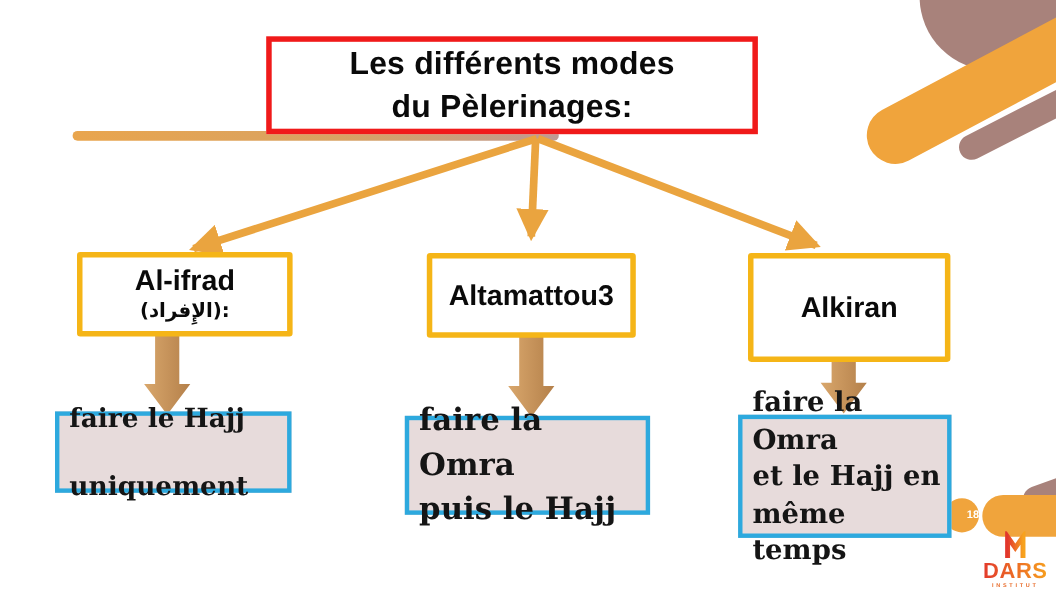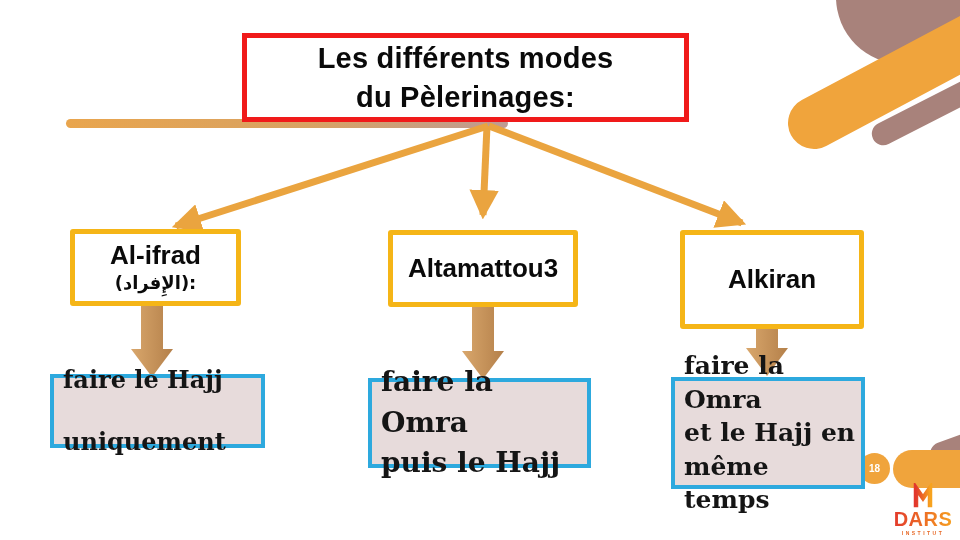--- a/index.html
+++ b/index.html
@@ -39,40 +39,40 @@
   
   .mode-box{
     position:absolute;z-index:2;background:#fff;box-sizing:border-box;
     border:5px solid var(--mode-border,#F5B517);border-radius:3px;
     display:flex;flex-direction:column;align-items:center;justify-content:center;
     color:var(--text-black,#0A0A0A);text-align:center;
   }
   .mode-box .mode-name{font-size:26px;font-weight:bold;line-height:1.15;}
   .mode-box .mode-arabic{font-family:"DejaVu Sans",sans-serif;font-size:18px;
     font-weight:bold;line-height:1.3;direction:ltr;}
-  .mode-1{left:70px; top:229px;width:171px;height:77px;}
+  .mode-1{left:70px; top:229px;width:196px;height:77px;}
   .mode-2{left:388px;top:230px;width:190px;height:77px;}
   .mode-3{left:680px;top:230px;width:184px;height:99px;}
   
   .desc-box{
     position:absolute;z-index:2;box-sizing:border-box;
     background:var(--desc-fill,#E7DBDB);
     border:4px solid var(--desc-border,#2DA9DE);
     font-family:"DejaVu Serif","Liberation Serif",serif;font-weight:bold;
     color:#151515;display:flex;flex-direction:column;justify-content:center;
     padding-left:9px;
   }
   .desc-1{left:50px; top:374px;width:215px;height:74px;font-size:24px;line-height:1.42;gap:28px;}
   .desc-2{left:368px;top:378px;width:223px;height:90px;font-size:28px;line-height:1.45;}
   .desc-3{left:671px;top:377px;width:194px;height:112px;font-size:25px;line-height:1.34;}
   
   .page-circle{
     position:absolute;left:859px;top:453px;width:31px;height:31px;z-index:1;
     border-radius:50%;background:var(--accent-orange,#F0A43C);
-    display:flex;align-items:center;justify-content:center;
+    display:flex;align-items:center;justify-content:flex-end;
     color:#fff;font-size:10px;font-weight:bold;
   }
   .logo{position:absolute;left:892px;top:483px;width:62px;z-index:3;text-align:center;}
   .logo-icon{display:block;margin:0 auto;}
   .logo-title{
     font-size:20px;font-weight:bold;letter-spacing:0.5px;line-height:1;
     background:linear-gradient(90deg,var(--logo-red,#E2372C),var(--logo-orange,#F7A21E));
     -webkit-background-clip:text;background-clip:text;color:transparent;
   }
   .logo-sub{font-size:5px;letter-spacing:2.5px;color:#E86A28;font-weight:bold;margin-top:1px;}

